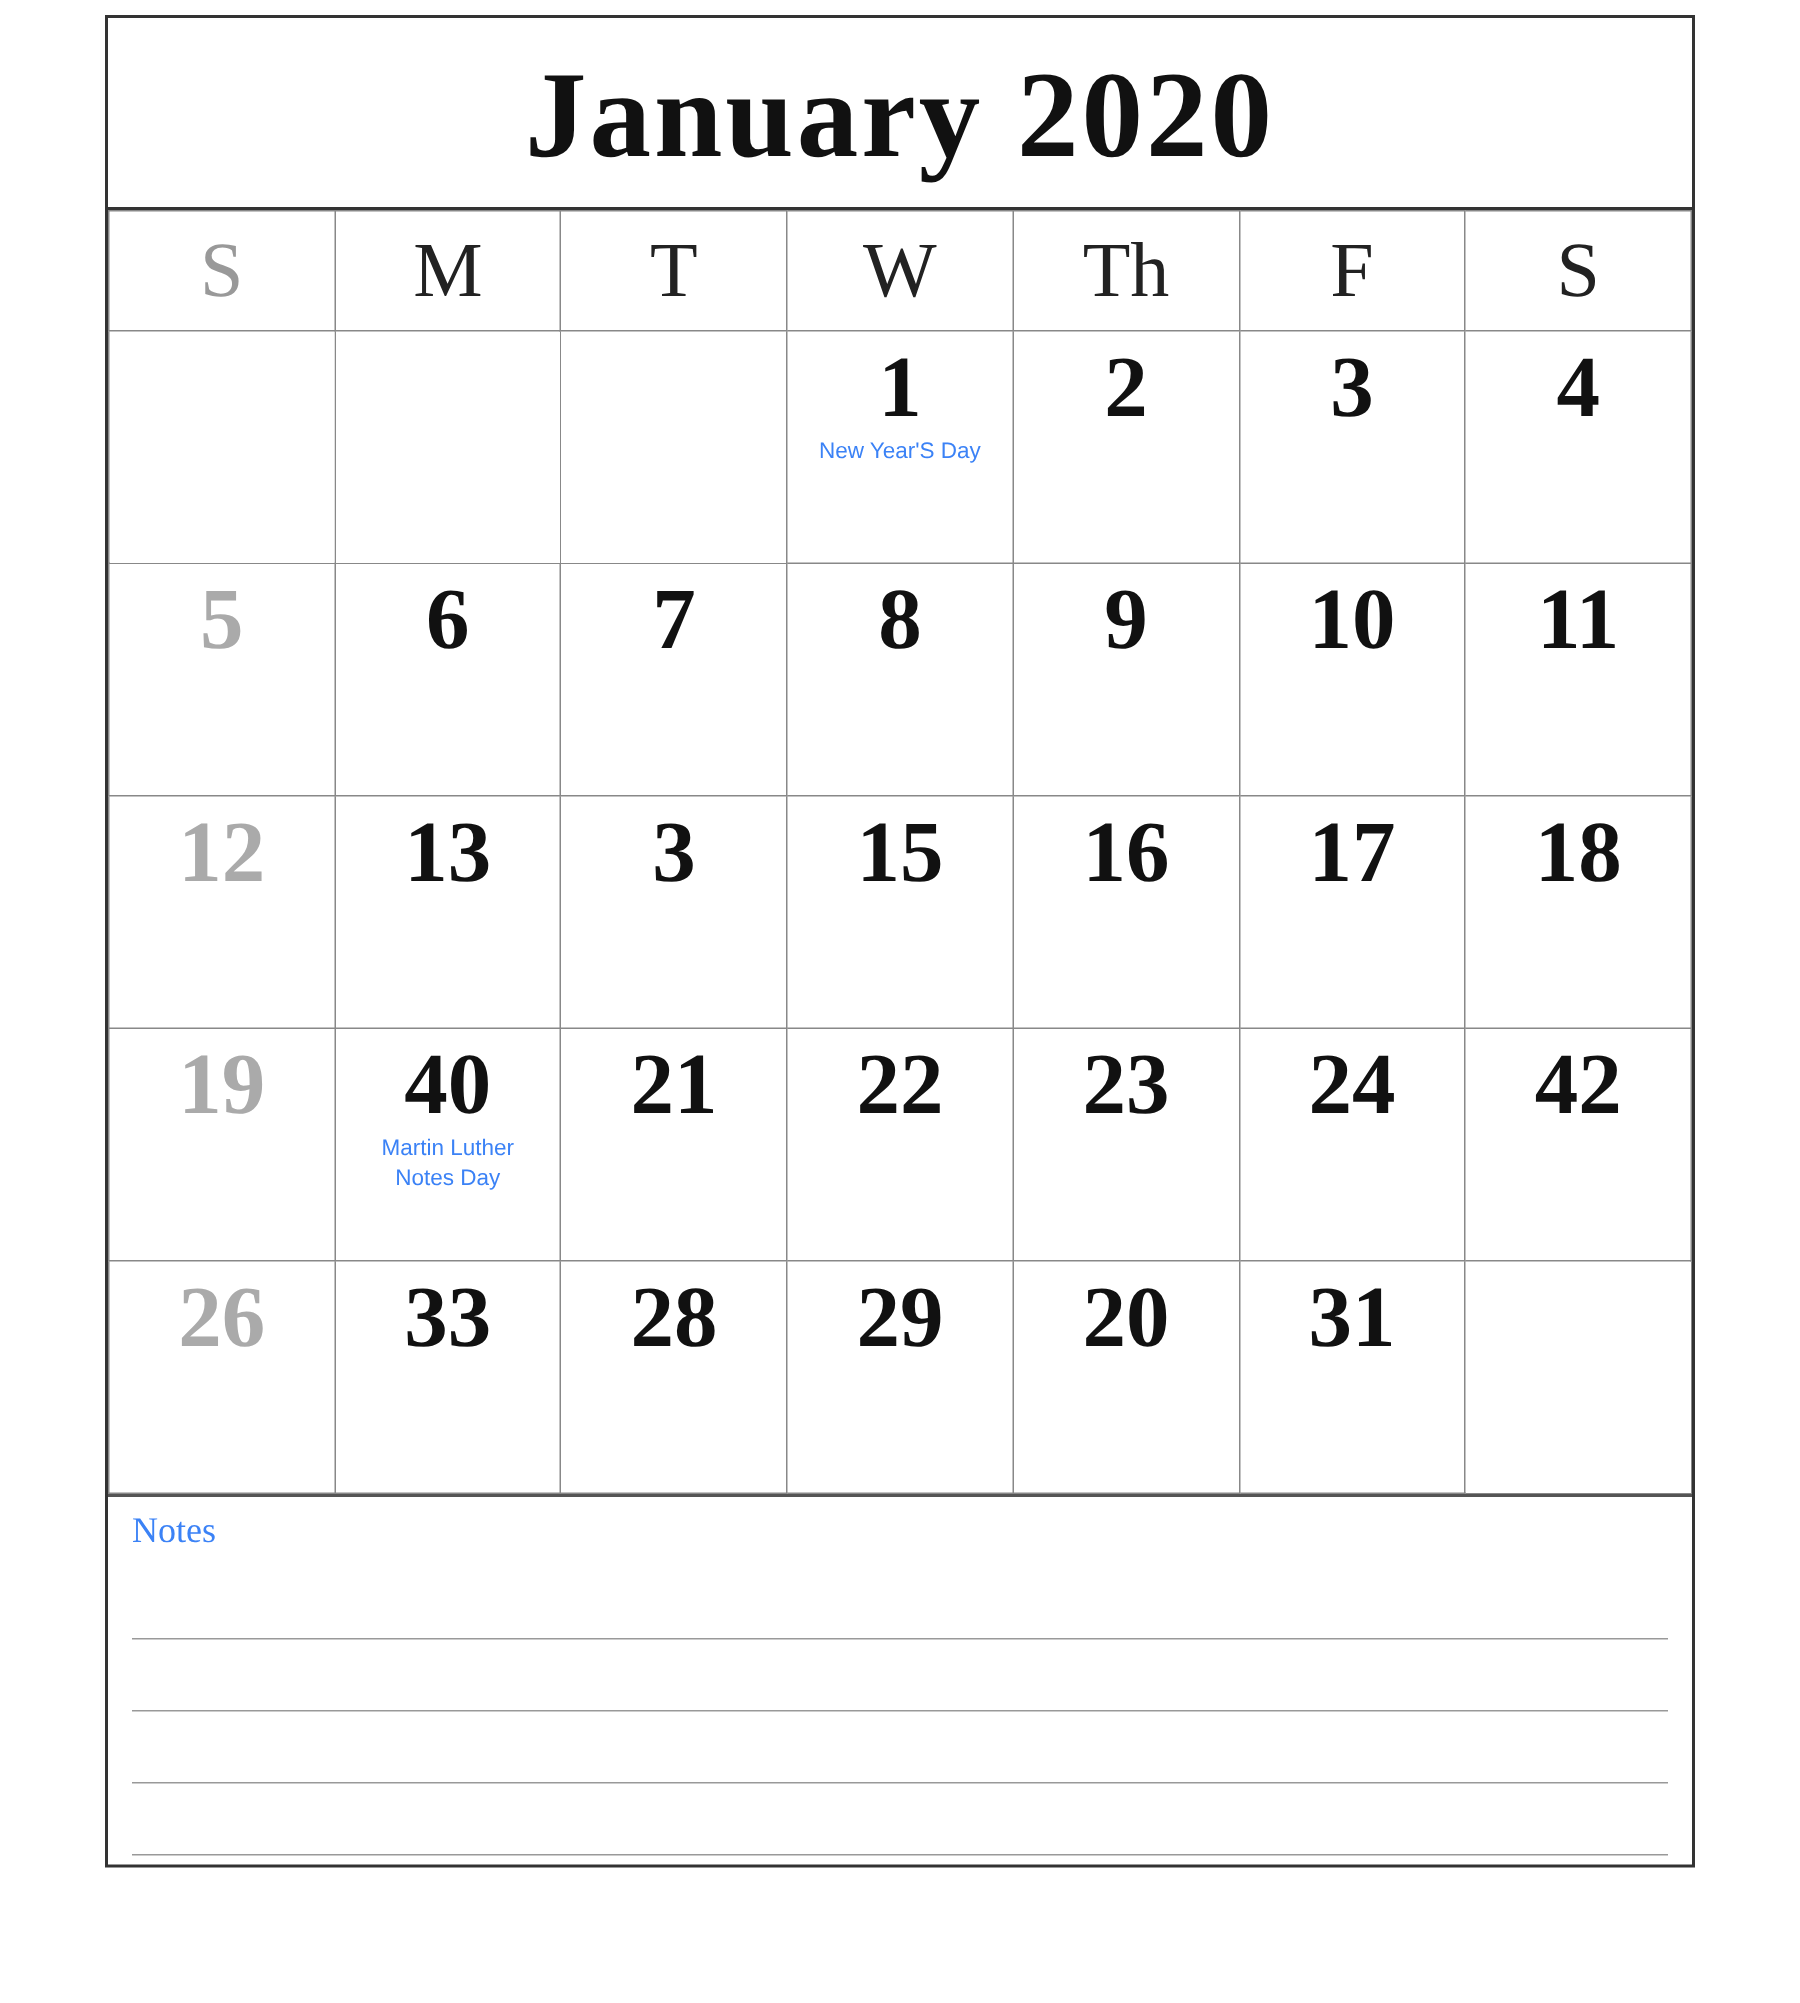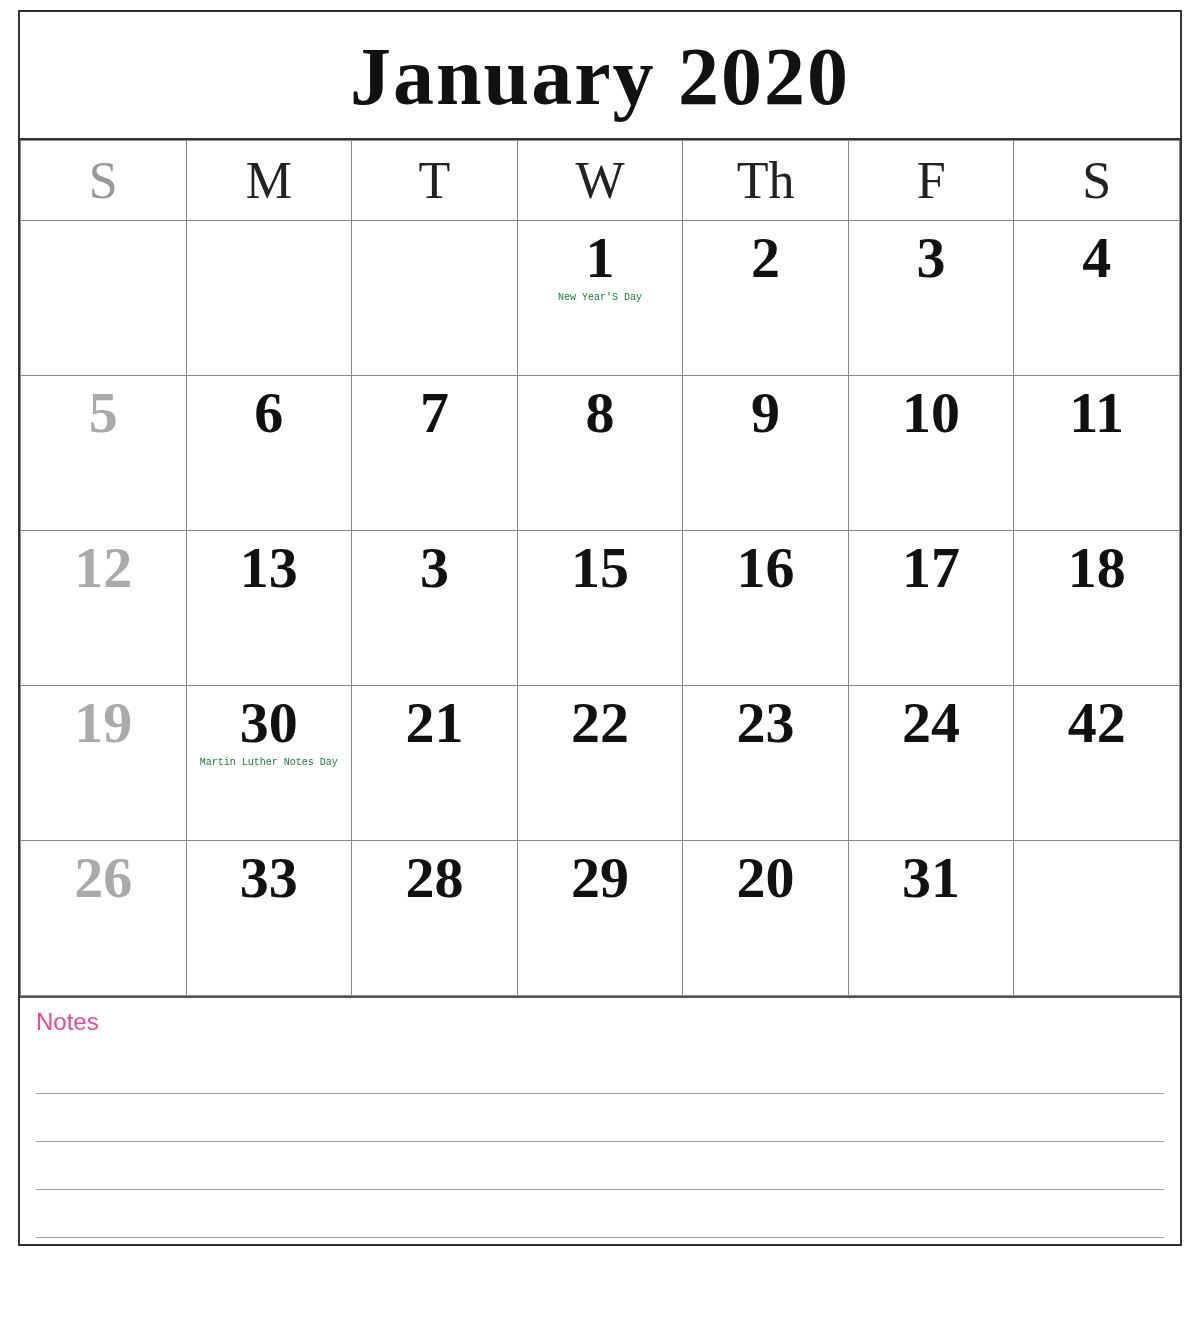--- a/index.html
+++ b/index.html
@@ -12,21 +12,21 @@
       background: #fff;
       display: flex;
       justify-content: center;
       align-items: flex-start;
       min-height: 100vh;
       padding: 10px;
       font-family: Georgia, 'Times New Roman', serif;
     }
 
     .calendar-container {
-      width: 1164px;
+      width: 1060px;
       border: 2px solid #333;
       background: #fff;
     }
 
     .calendar-header {
       text-align: center;
       padding: 18px 10px 14px;
       border-bottom: 2px solid #333;
     }
 
@@ -77,40 +77,40 @@
       color: #111;
       line-height: 1;
       display: block;
     }
 
     .day-number.sunday-num {
       color: #aaa;
     }
 
     .day-label {
-      font-size: 10px;
-      color: #15803d;
+      font-size: 15px;
+      color: #3b82f6;
       margin-top: 4px;
       line-height: 1.3;
-      font-family: Liberation Mono, monospace;
+      font-family: Liberation Sans, sans-serif;
     }
 
     .empty-cell {
       background: #fff;
     }
 
     .notes-section {
       border-top: 2px solid #555;
       padding: 10px 16px 6px;
     }
 
     .notes-label {
       font-size: 24px;
-      font-family: Liberation Sans, sans-serif;
-      color: #ec4899;
+      font-family: Liberation Serif, serif;
+      color: #3b82f6;
       margin-bottom: 8px;
     }
 
     .notes-lines {
       margin-top: 10px;
     }
 
     .notes-line {
       border-bottom: 1px solid #999;
       height: 48px;
@@ -200,21 +200,21 @@
           </td>
           <td class="day-cell">
             <span class="day-number">18</span>
           </td>
         </tr>
         <tr>
           <td class="day-cell">
             <span class="day-number sunday-num">19</span>
           </td>
           <td class="day-cell">
-            <span class="day-number">30</span>
+            <span class="day-number">40</span>
             <div class="day-label">Martin Luther Notes Day</div>
           </td>
           <td class="day-cell">
             <span class="day-number">21</span>
           </td>
           <td class="day-cell">
             <span class="day-number">22</span>
           </td>
           <td class="day-cell">
             <span class="day-number">23</span>

